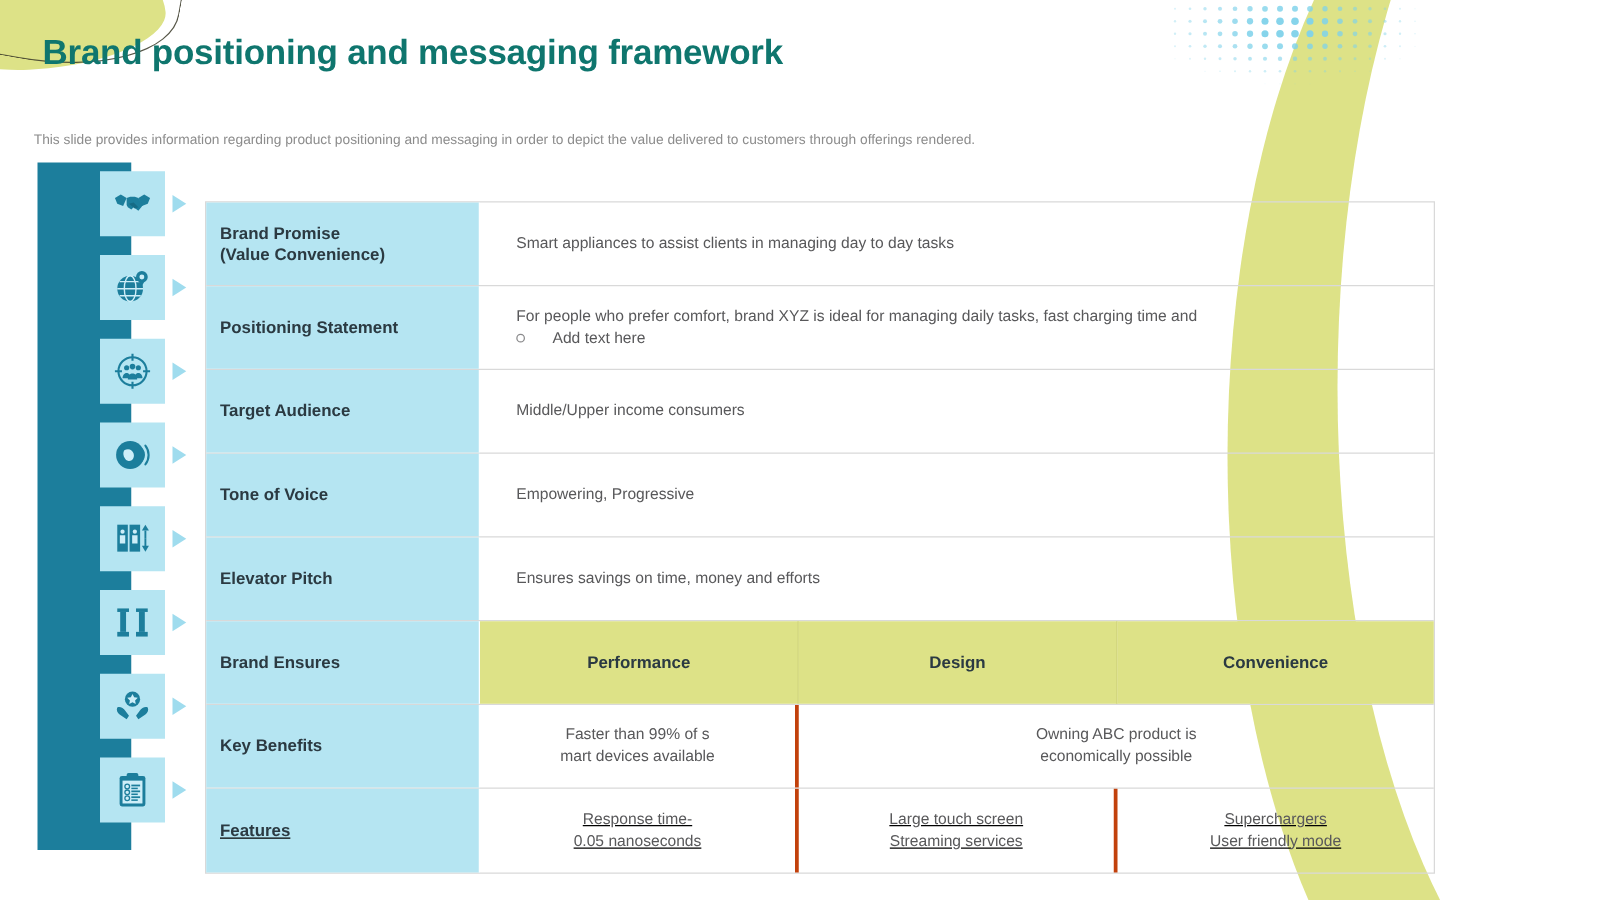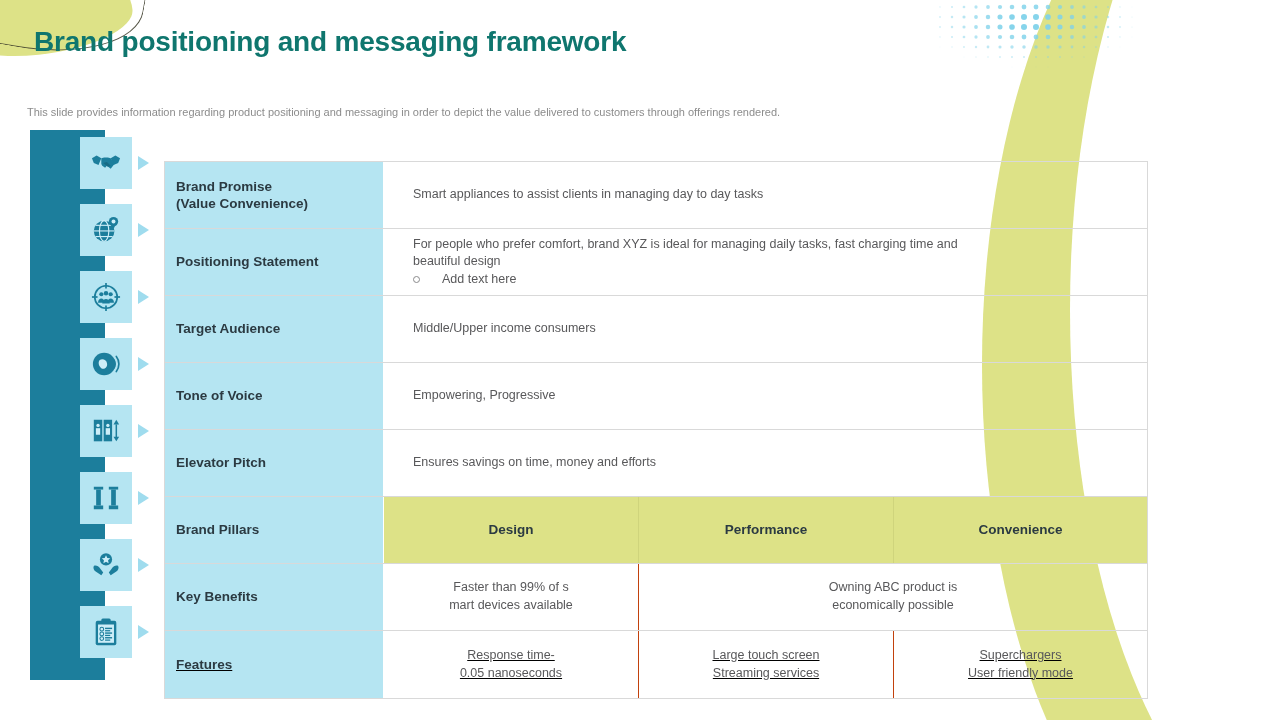--- a/index.html
+++ b/index.html
@@ -191,21 +191,21 @@
 
   
   .col3 {
     flex: 0 0 255px;
     width: 255px;
     display: flex;
     align-items: center;
     justify-content: center;
     text-align: center;
     box-sizing: border-box;
-    border-right: 1px solid #c2410c;
+    border-right: 3px solid #c2410c;
     font-size: 12.5px;
     color: #58585a;
     line-height: 1.42;
     padding: 0 6px;
   }
   .col3:last-child { border-right: none; flex: 1 1 auto; width: auto; }
   .pillar-row .col3 {
     background: #dde287;
     color: #2b3a42;
     font-weight: bold;
@@ -472,21 +472,20 @@
       </div>
       <div class="value-cell">
         <div>Smart appliances to assist clients in managing day to day tasks</div>
       </div>
     </div>
 
     <div class="row">
       <div class="label-cell">Positioning Statement</div>
       <div class="value-cell">
         <div>For people who prefer comfort, brand XYZ  is ideal for managing daily tasks, fast charging time and</div>
-        <div>beautiful design</div>
         <div class="sub-bullet">
           <span class="bullet-dot"></span>
           <span>Add text here</span>
         </div>
       </div>
     </div>
 
     <div class="row">
       <div class="label-cell">Target Audience</div>
       <div class="value-cell">
@@ -502,23 +501,23 @@
     </div>
 
     <div class="row">
       <div class="label-cell">Elevator Pitch</div>
       <div class="value-cell">
         <div>Ensures savings on time, money and efforts</div>
       </div>
     </div>
 
     <div class="row pillar-row">
-      <div class="label-cell">Brand Pillars</div>
+      <div class="label-cell">Brand Ensures</div>
+      <div class="col3">Performance</div>
       <div class="col3">Design</div>
-      <div class="col3">Performance</div>
       <div class="col3">Convenience</div>
     </div>
 
     <div class="row">
       <div class="label-cell">Key Benefits</div>
       <div class="col3">
         <div>
           <div>Faster than 99% of s</div>
           <div>mart devices available</div>
         </div>

